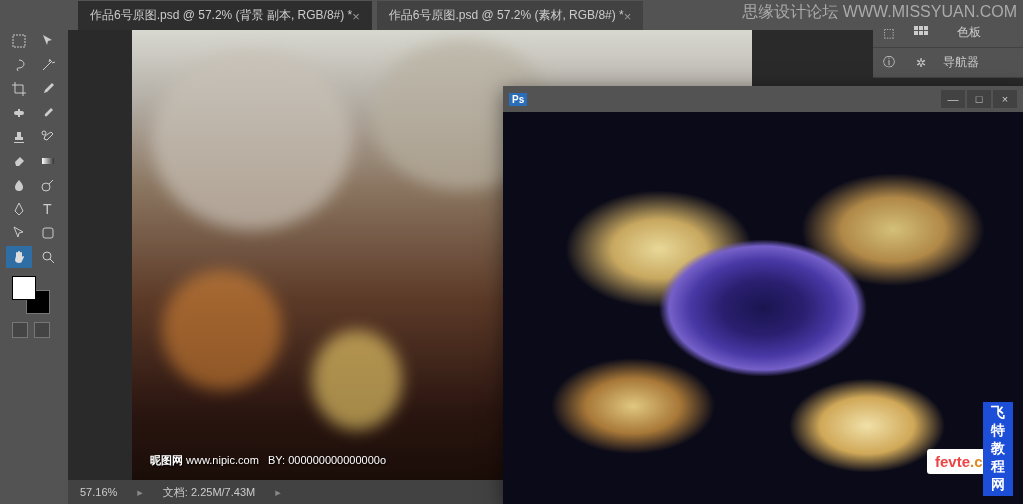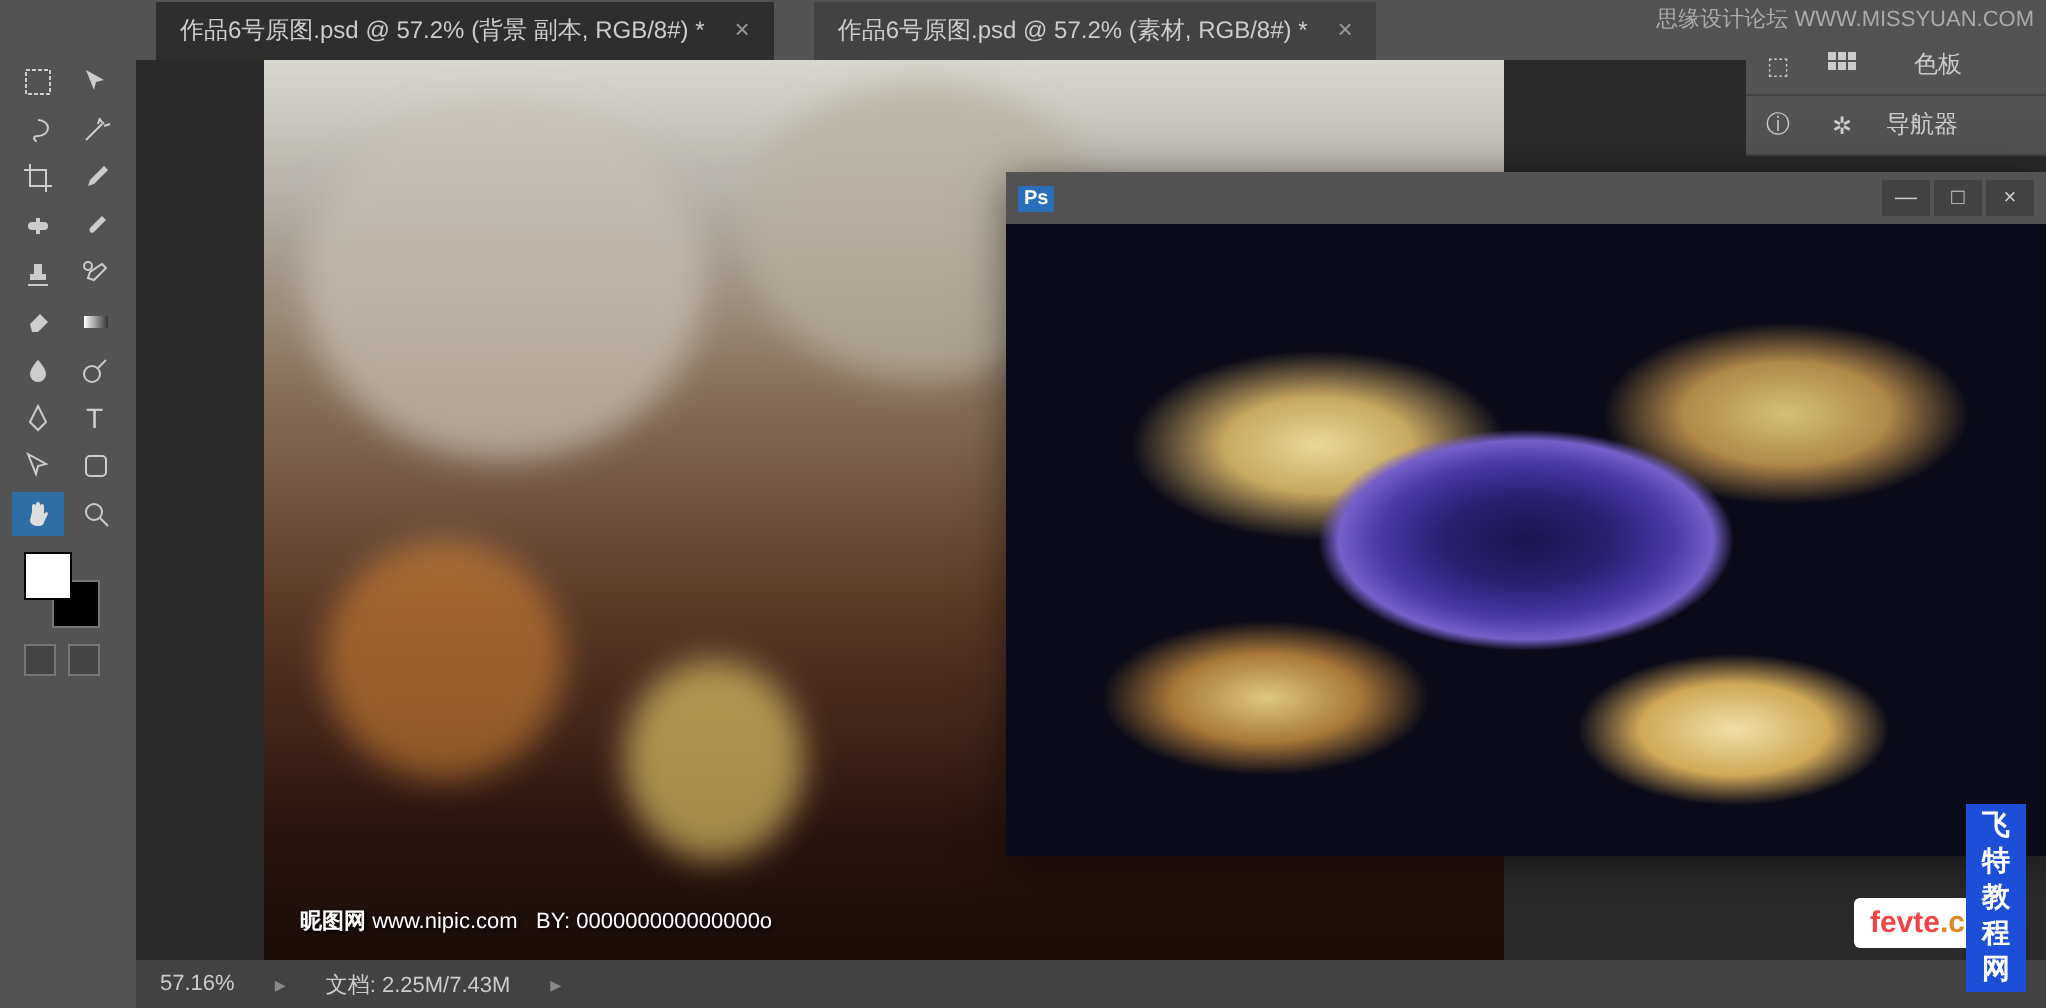--- a/index.html
+++ b/index.html
@@ -1,41 +1,41 @@
 <!DOCTYPE html>
 <html><head>
 <meta charset="utf-8">
 <style>
 *{margin:0;padding:0;box-sizing:border-box;font-family:"Microsoft YaHei",Arial,sans-serif;user-select:none}
 body{width:1023px;height:504px;background:#535353;overflow:hidden;position:relative}
 .tabbar{height:30px;background:#535353;display:flex;align-items:center;padding-left:78px;font-size:12px;color:#ccc}
-.tab{padding:6px 12px;background:#424242;margin-right:20px;display:flex;align-items:flex-start;gap:15px;cursor:pointer}
+.tab{padding:6px 12px;background:#424242;margin-right:5px;display:flex;align-items:flex-end;gap:0;cursor:pointer}
 .tab.active{background:#2e2e2e}
 .tab-close{color:#999;font-size:13px}
 .toolbox{position:absolute;left:0;top:0;width:68px;height:504px;background:#535353;padding:30px 6px 0 6px}
 .tool-grid{display:grid;grid-template-columns:1fr 1fr;gap:2px}
 .tool{width:26px;height:22px;display:flex;align-items:center;justify-content:center;color:#ddd;cursor:pointer;position:relative}
 .tool.sel{background:#2f6ea5}
 .tool svg{width:16px;height:16px}
 .swatch{margin-top:8px;position:relative;height:40px}
 .fg{position:absolute;left:6px;top:0;width:24px;height:24px;background:#fff;border:1px solid #000}
 .bg{position:absolute;left:20px;top:14px;width:24px;height:24px;background:#000;border:1px solid #777}
 .mini{margin-top:6px;display:flex;gap:6px;padding-left:6px}
 .mini span{width:16px;height:16px;border:1px solid #777;background:#444}
 .canvas-area{position:absolute;left:68px;top:30px;right:0;bottom:24px;background:#2a2a2a;overflow:hidden}
 .art{width:620px;height:450px;margin-left:64px;background:linear-gradient(180deg,#d8d8d0 0%,#b5b0a8 15%,#8a7560 35%,#5c3a28 60%,#2a1510 85%,#1a0d08 100%);position:relative}
 .smoke{position:absolute;border-radius:50%;filter:blur(8px);opacity:.7}
 .art-text{position:absolute;left:18px;bottom:12px;color:#fff;font-size:11px;text-shadow:1px 1px 2px #000}
 .statusbar{position:absolute;left:68px;bottom:0;right:0;height:24px;background:#424242;display:flex;align-items:center;color:#ccc;font-size:11px;padding:0 12px;gap:20px}
 .rpanel{position:absolute;right:0;top:18px;width:150px;background:#535353;color:#ccc;font-size:12px}
 .rpanel-row{display:flex;align-items:center;height:30px;border-bottom:1px solid #424242}
 .rpanel-icon{width:32px;display:flex;justify-content:center;color:#ccc}
-.watermark{position:absolute;right:0;top:0;color:#aaa;font-size:11px;padding:2px 6px}
-
-.floatwin{position:absolute;left:503px;top:86px;width:520px;height:342px;background:#bef264;box-shadow:0 4px 20px rgba(0,0,0,.5)}
+.watermark{position:absolute;right:0;top:0;color:#aaa;font-size:16px;padding:2px 6px}
+
+.floatwin{position:absolute;left:503px;top:86px;width:520px;height:418px;background:#bef264;box-shadow:0 4px 20px rgba(0,0,0,.5)}
 .fw-title{height:26px;background:#535353;display:flex;align-items:center;justify-content:space-between;padding:0 6px;color:#ddd;font-size:12px}
 .fw-left{display:flex;align-items:center;gap:6px}
 .fw-btns{display:flex;gap:2px}
 .fw-btn{width:24px;height:18px;background:#424242;display:flex;align-items:center;justify-content:center;font-size:11px;color:#ccc;cursor:pointer}
 .nebula{width:100%;height:calc(100% - 26px);background:radial-gradient(ellipse 40% 35% at 50% 50%,#1a1550 0%,#2a1f70 20%,#4838a5 35%,#7560c8 45%,transparent 50%),radial-gradient(ellipse 60% 50% at 30% 35%,#e8d898 0%,#c8a860 15%,transparent 30%),radial-gradient(ellipse 55% 45% at 75% 30%,#d4c078 0%,#b08848 18%,transparent 32%),radial-gradient(ellipse 50% 40% at 70% 80%,#f0e0a8 0%,#d0a858 18%,transparent 30%),radial-gradient(ellipse 45% 35% at 25% 75%,#e0c880 0%,#a87838 20%,transparent 35%),#0a0a18;position:relative}
 .logo{position:absolute;right:4px;bottom:4px;background:#fff;color:#000;padding:4px 8px;font-size:15px;font-weight:bold;border-radius:3px}
 .logo span{color:#d82}
 .logo-sub{position:absolute;right:4px;bottom:-18px;background:#1d4ed8;color:#fff;font-size:14px;padding:2px 8px;font-weight:bold}
 </style>
 </head>

